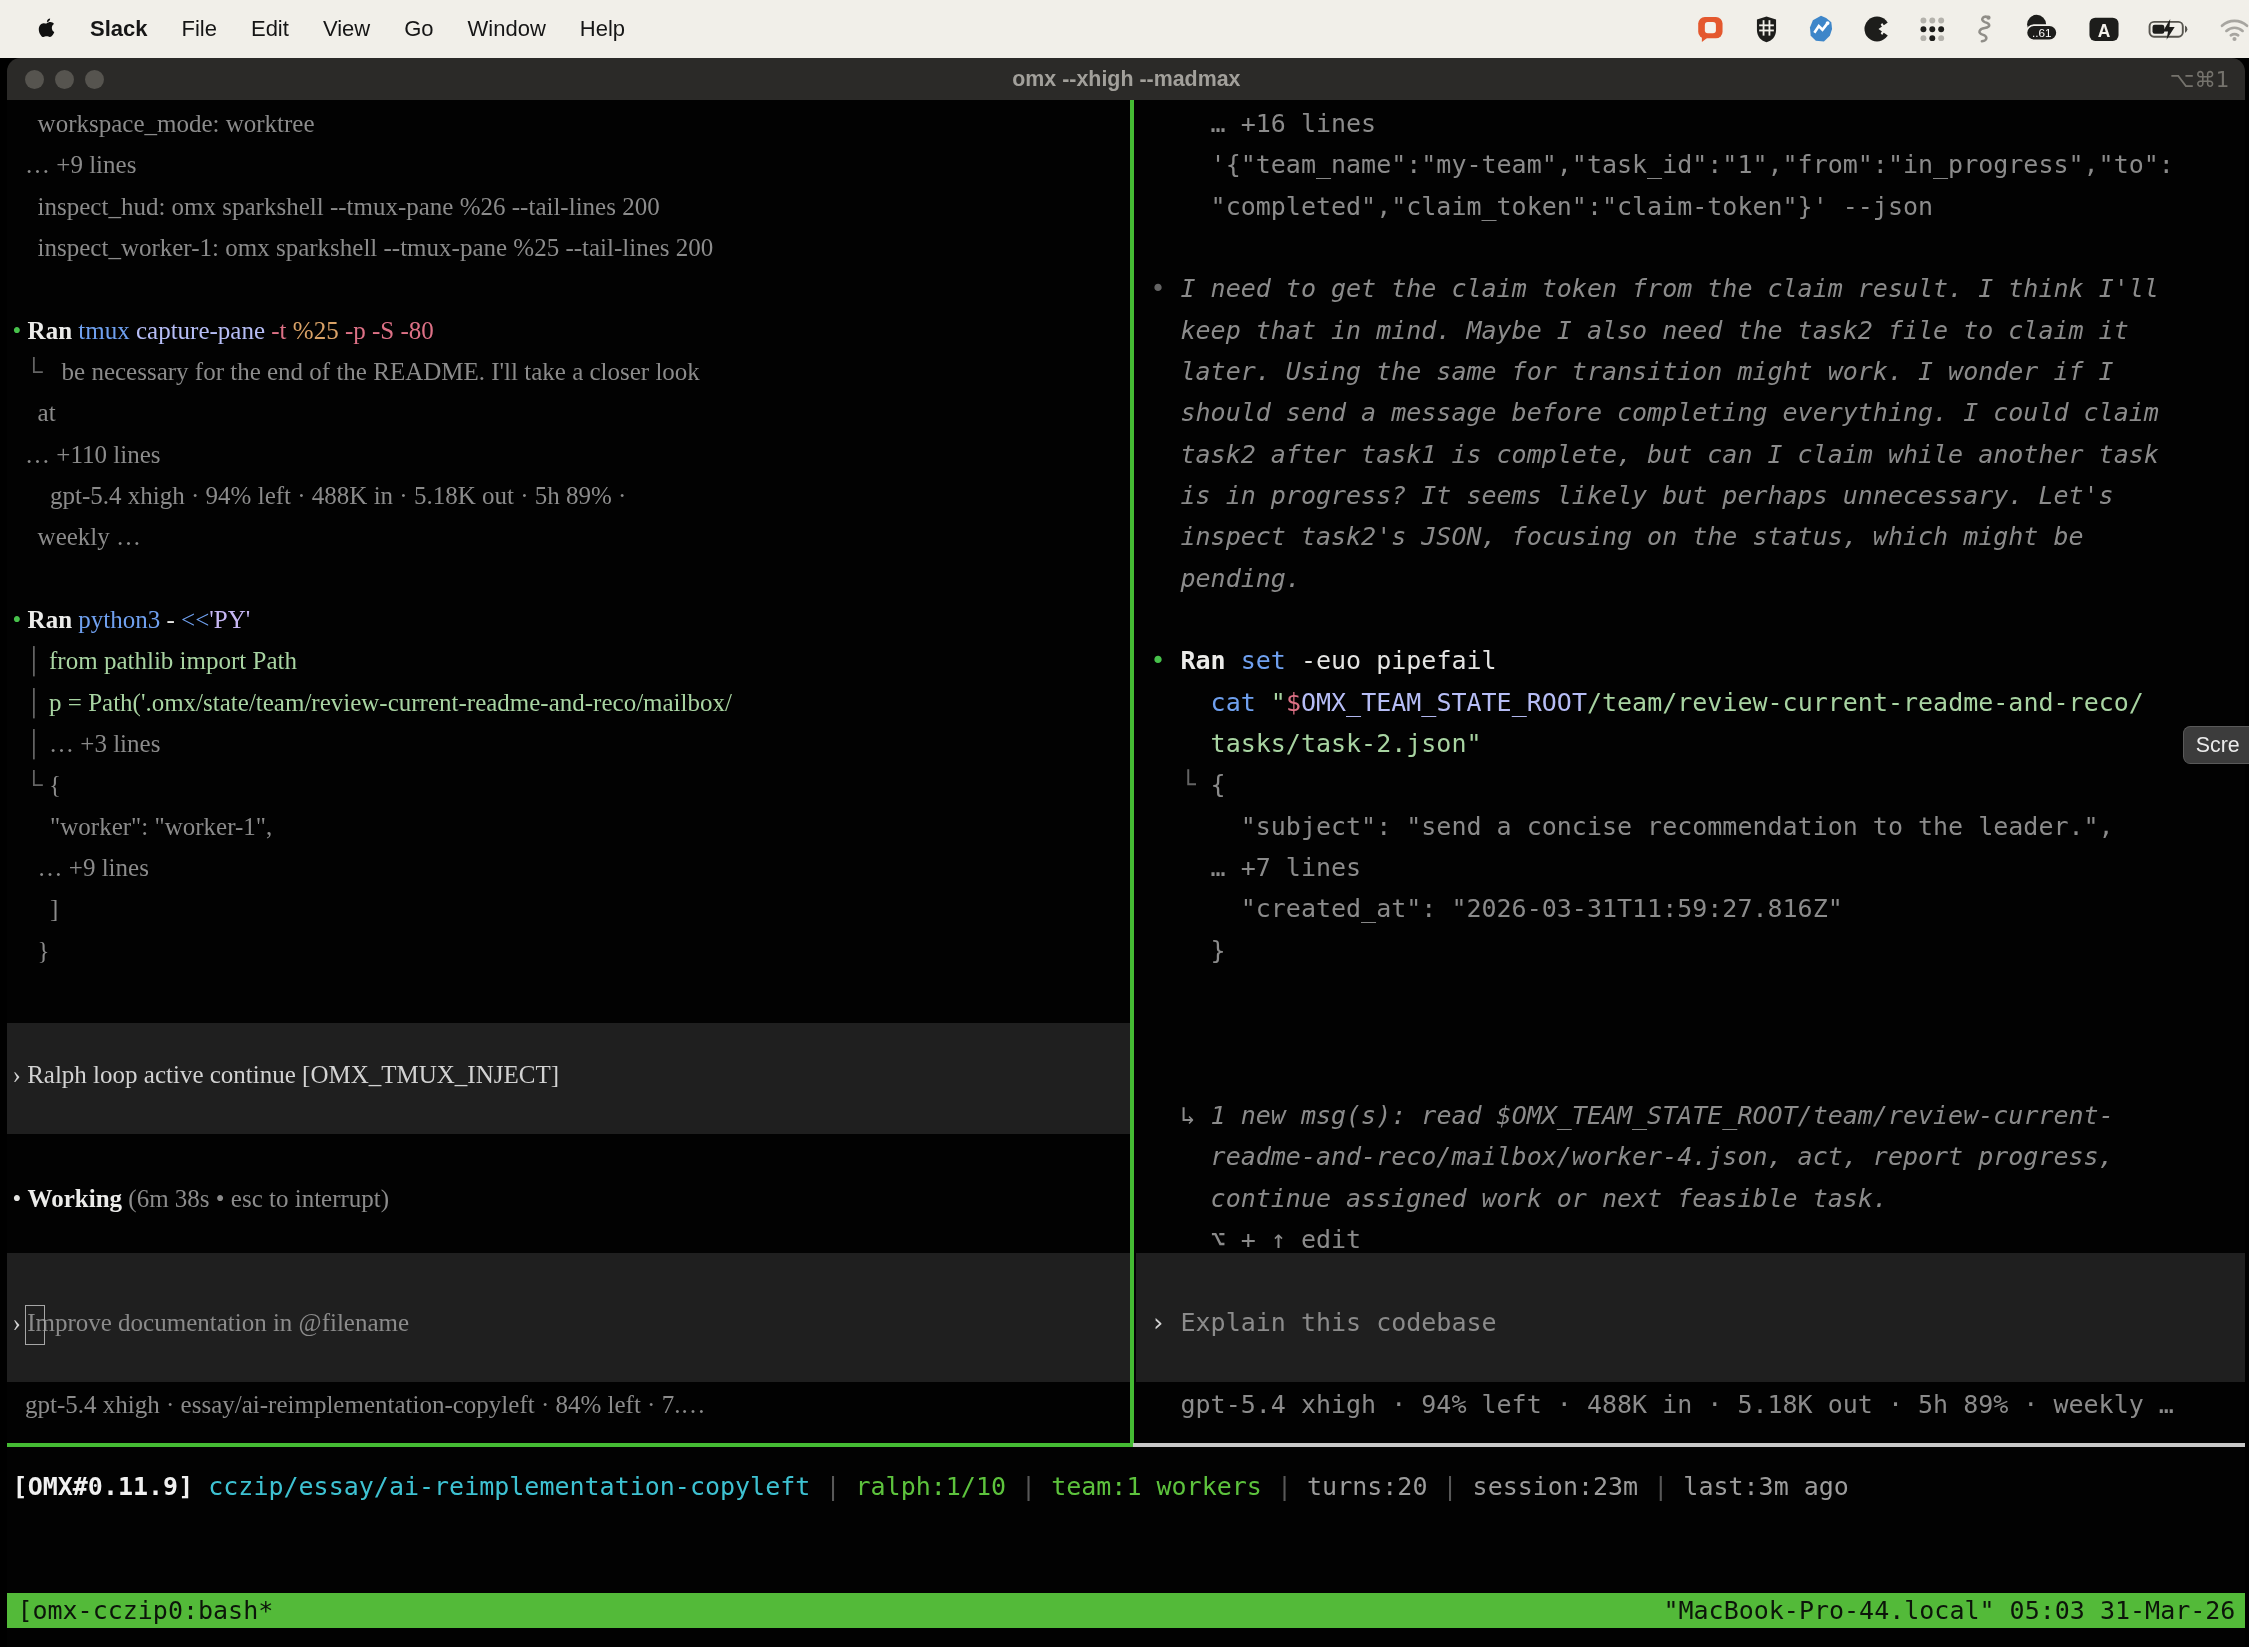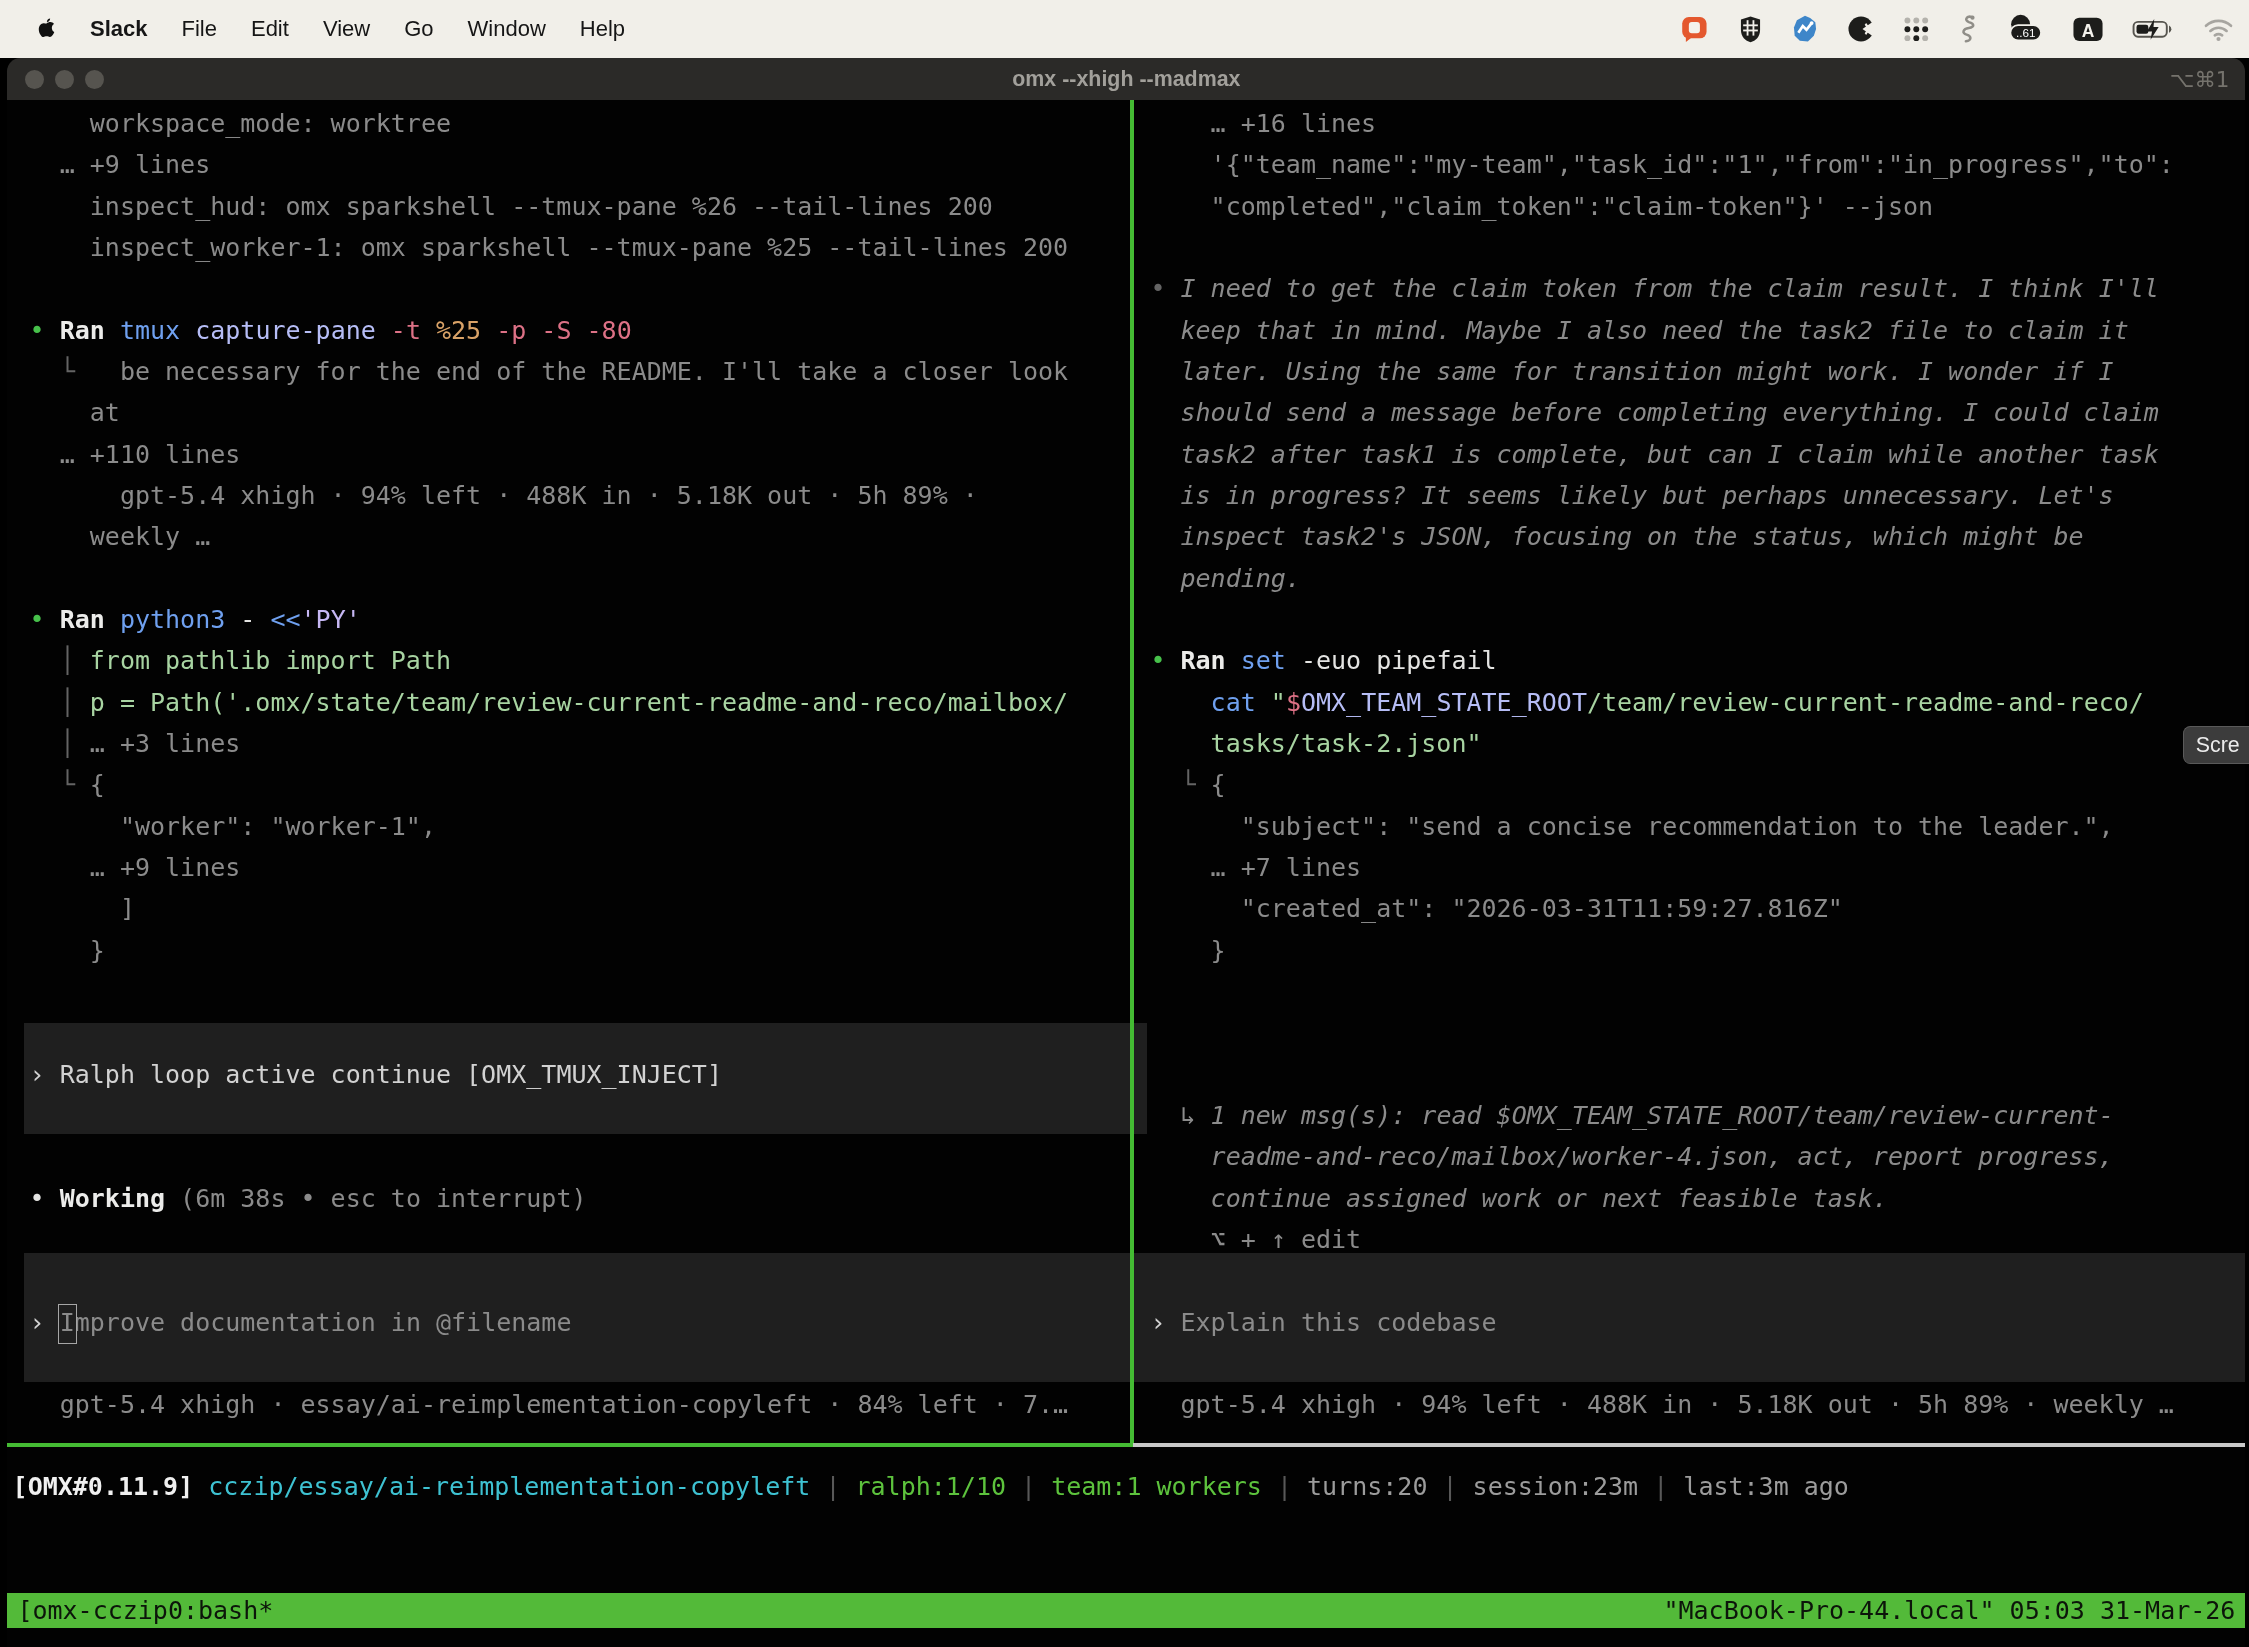--- a/index.html
+++ b/index.html
@@ -6,37 +6,37 @@
   html,body { width:2250px; height:1648px; background:#000; overflow:hidden; position:relative;
               font-family:"Liberation Sans", sans-serif; }
 
   
   #menubar { position:absolute; left:0; top:0; width:2250px; height:58px; background:#f1efe9;
              display:flex; align-items:center; justify-content:space-between; }
   #menu-left { display:flex; align-items:center; gap:34px; padding-left:37px; font-size:22px; color:#161616; }
   .menu-item { cursor:default; }
   .menu-item.bold { font-weight:bold; }
   #apple-logo { display:flex; align-items:center; }
-  #menu-right { display:flex; align-items:center; gap:28px; padding-right:16px; }
+  #menu-right { display:flex; align-items:center; gap:28px; }
   .mbicon { display:flex; align-items:center; }
 
   
   #titlebar { position:absolute; left:7.4px; top:58px; width:2238px; height:43px; background:#2b2a28;
               border-radius:13.3px 13.3px 0 0; display:flex; align-items:center; }
   #traffic { position:absolute; left:17.7px; top:11.8px; display:flex; gap:11px; }
   .tl { width:19px; height:19px; border-radius:50%; background:#56544f; }
   #win-title { width:100%; text-align:center; font-size:21.4px; font-weight:bold; color:#a2a09b; }
   #win-shortcut { position:absolute; right:16px; top:0; height:43px; line-height:43px; font-size:21.4px;
                   color:#75736d; font-family:"DejaVu Sans","Liberation Sans",sans-serif; }
 
   
   #terminal { position:absolute; left:7.4px; top:100px; width:2238px; height:1547px; background:#020202;
               font-family:"DejaVu Sans Mono","DejaVu Sans",monospace; font-size:25px; }
   .pane { position:absolute; top:0; height:1343px; overflow:hidden; }
-  #left-pane  { left:17px; width:1123px; }
+  #left-pane  { left:0; width:1123px;font-family:Liberation Serif, serif; }
   #right-pane { left:1129px; width:1109px; }
   #pane-divider { position:absolute; left:1123px; top:0; width:3.7px; height:1343px; background:#44bb33; }
   #border-bottom-left  { position:absolute; left:0; top:1343px; width:1126px; height:3.7px; background:#44bb33; }
   #border-bottom-right { position:absolute; left:1126px; top:1343px; width:1112px; height:3.7px; background:#c9c9c9; }
 
   .tline { position:absolute; height:41px; line-height:41px; white-space:pre; }
   #left-pane  .tline { left:5.2px; }
   #right-pane .tline { left:14px; }
   .band { position:absolute; left:0; right:0; background:#1f1f1f; }
 

